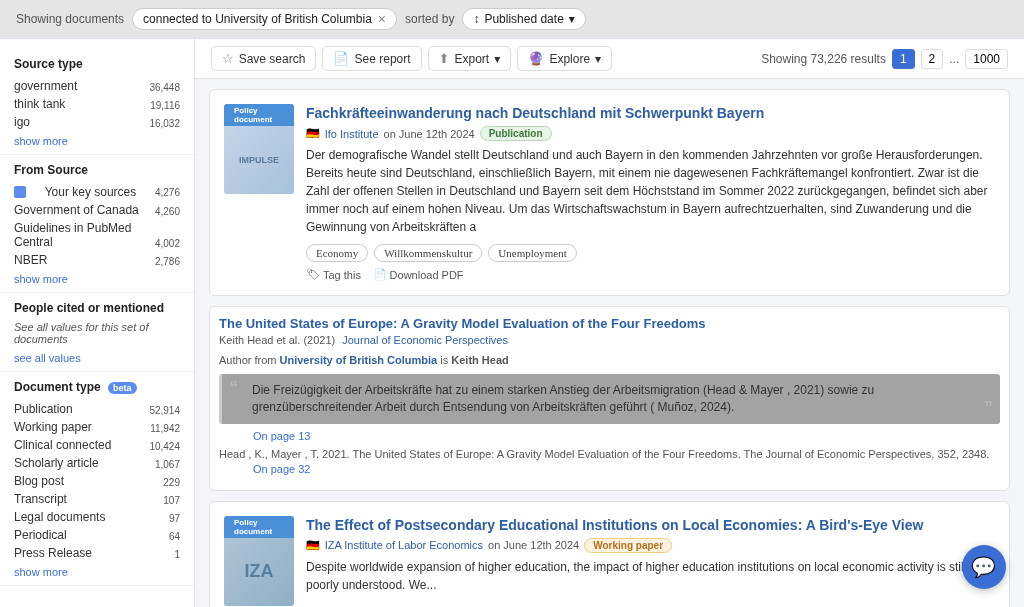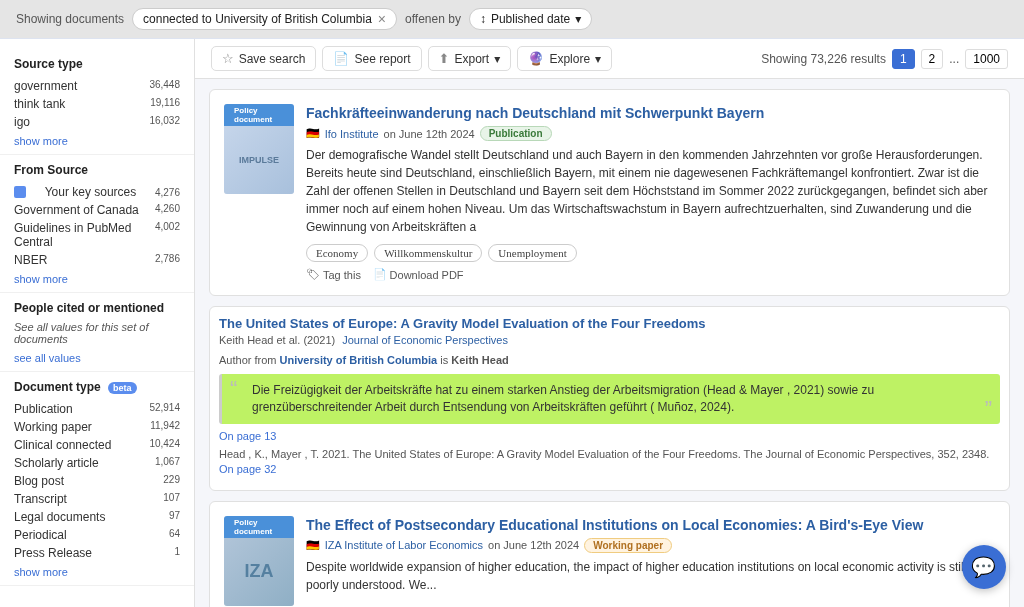--- a/index.html
+++ b/index.html
@@ -65,21 +65,21 @@
       color: #fff;
       font-size: 9px;
       padding: 1px 5px;
       border-radius: 8px;
       margin-left: 4px;
       font-weight: 600;
     }
     .sidebar-item-row {
       display: flex;
       justify-content: space-between;
-      align-items: flex-start;
+      align-items: flex-end;
       padding: 2px 0;
       font-size: 12px;
     }
     .sidebar-item-label { color: #333; cursor: pointer; }
     .sidebar-item-count { color: #555; font-size: 10px; }
     .show-more { color: #3a6ed4; font-size: 11px; cursor: pointer; margin-top: 4px; display: inline-block; }
     .from-source-item { display: flex; align-items: center; gap: 5px; padding: 2px 0; }
     .source-icon { width: 12px; height: 12px; background: #ccc; border-radius: 2px; flex-shrink: 0; }
     .see-all { color: #3a6ed4; font-size: 11px; cursor: pointer; margin-top: 3px; display: inline-block; }
     .people-desc { font-size: 11px; color: #555; font-style: italic; margin-bottom: 4px; }
@@ -220,21 +220,21 @@
     .citation-title {
       font-size: 13px;
       font-weight: 600;
       color: #2c5fa3;
       margin-bottom: 3px;
       cursor: pointer;
     }
     .citation-subtitle { font-size: 11px; color: #555; margin-bottom: 8px; }
     .citation-subtitle .journal { color: #2c5fa3; }
     .quote-block {
-      background: #bef264;
+      background: #a3a3a3;
       border-left: 3px solid #ccc;
       border-radius: 3px;
       padding: 8px 30px;
       margin-bottom: 6px;
       position: relative;
       font-size: 12px;
       color: #333;
       line-height: 1.4;
     }
     .quote-block::before {
@@ -248,21 +248,21 @@
     }
     .quote-block::after {
       content: '\201D';
       position: absolute;
       right: 8px;
       bottom: 4px;
       font-size: 22px;
       color: #bbb;
       line-height: 1;
     }
-    .page-ref { font-size: 11px; color: #3a6ed4; cursor: pointer; margin-bottom: 6px; }
+    .page-ref { font-size: 11px; color: #3a6ed4; cursor: pointer; margin-bottom: 6px; margin-left: 34px; }
     .citation-ref { font-size: 11px; color: #555; margin-bottom: 3px; }
 
     
     .chat-bubble {
       position: fixed;
       bottom: 18px;
       right: 18px;
       width: 44px;
       height: 44px;
       border-radius: 50%;
@@ -278,21 +278,21 @@
   </style>
 </head>
 <body>
 
 <div class="top-bar">
   <span class="top-bar-label">Showing documents</span>
   <div class="filter-chip">
     <span>connected to University of British Columbia</span>
     <span class="close-btn">×</span>
   </div>
-  <span class="top-bar-label">offenen by</span>
+  <span class="top-bar-label">sorted by</span>
   <div class="sort-chip">
     <span>↕</span>
     <span>Published date</span>
     <span>▾</span>
   </div>
 </div>
 
 <div class="main-layout">
 
   <div class="sidebar">

